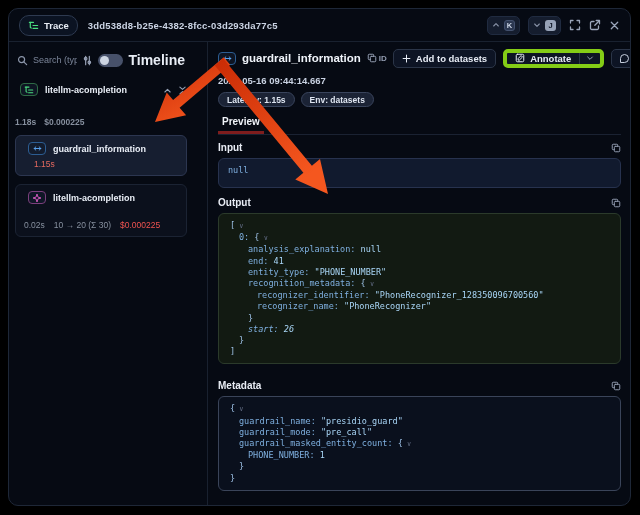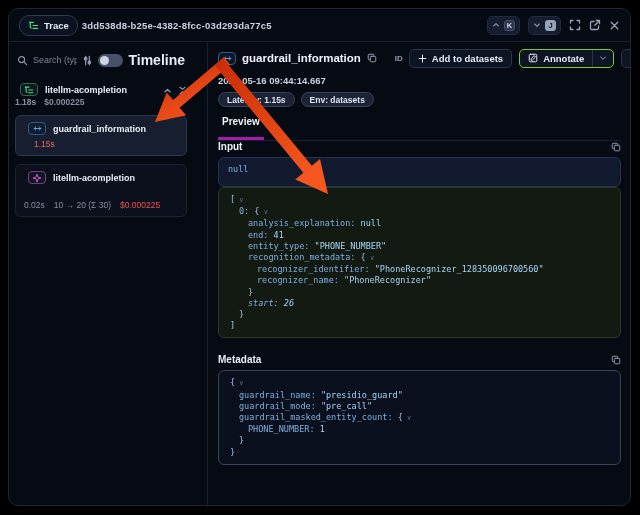--- a/index.html
+++ b/index.html
@@ -7,21 +7,21 @@
     width:640px;height:515px;position:relative;overflow:hidden;
     background:#000;font-family:"Liberation Sans",sans-serif;
     -webkit-font-smoothing:antialiased;
   }
   .window{
     position:absolute;left:8px;top:8px;width:623px;height:498px;
     background:#060a13;border:1px solid #1e2737;border-radius:10px;
     overflow:hidden;box-sizing:border-box;
   }
   
-  .topbar{height:33px;border-bottom:1px solid #19212f;display:flex;align-items:center;padding:0 10px;gap:4px;box-sizing:border-box;}
+  .topbar{height:33px;border-bottom:1px solid #19212f;display:flex;align-items:center;padding:0 10px;gap:10px;box-sizing:border-box;}
   .trace-pill{display:inline-flex;align-items:center;gap:5px;height:19px;padding:0 8px;border:1px solid #2e3a50;border-radius:10px;background:#0b1322;flex:none;}
   .trace-pill .lbl{font-size:9.5px;font-weight:700;color:#e8edf5;}
   .trace-id{font-size:9.5px;font-weight:700;color:#cbd4e4;letter-spacing:.2px;white-space:nowrap;}
   .topbar-right{margin-left:auto;display:flex;align-items:center;gap:8px;}
   .kbd-pill{display:inline-flex;align-items:center;gap:4px;height:17px;padding:0 4px;background:#151d2e;border:1px solid #202b40;border-radius:5px;cursor:pointer;}
   .kbd-chev{color:#8a94a9;display:flex;}
   .keycap{width:11px;height:11px;border-radius:3px;display:flex;align-items:center;justify-content:center;font-size:7.5px;font-weight:700;}
   .keycap.dark{background:#2b3750;border:1px solid #43516e;color:#cdd6e6;box-sizing:border-box;}
   .keycap.light{background:#97a3b8;color:#101827;}
   .tb-icon{color:#9aa5ba;display:flex;cursor:pointer;}
@@ -39,49 +39,49 @@
   .toggle-knob{position:absolute;left:2px;top:2px;width:9px;height:9px;border-radius:50%;background:#cdd5e2;}
   .timeline-label{font-size:14px;font-weight:700;color:#e8edf5;white-space:nowrap;}
   .tree{margin-top:10px;}
   .obs-badge{width:18px;height:13px;border-radius:4px;display:flex;align-items:center;justify-content:center;flex:none;background:rgba(18,28,44,.65);box-sizing:border-box;}
   .obs-badge.green{border:1px solid #2e6a45;color:#4ade80;}
   .obs-badge.blue{border:1px solid #2c5d92;color:#5aa3f0;}
   .obs-badge.pink{border:1px solid #7c3f7d;color:#d95cc3;}
   .tree-name{font-size:9px;font-weight:700;color:#e9eef6;white-space:nowrap;}
   .tree-root-row{display:flex;align-items:center;gap:7px;padding-left:5px;height:15px;cursor:pointer;}
   .tree-root-icons{margin-left:auto;display:flex;gap:6px;color:#94a0b4;align-items:center;}
-  .tree-root-metrics{display:flex;gap:8px;margin-top:0;font-size:8.5px;font-weight:600;color:#87909f;}
+  .tree-root-metrics{display:flex;gap:8px;margin-top:20px;font-size:8.5px;font-weight:600;color:#87909f;}
   .tree-card{margin-top:8px;border-radius:6px;padding:6px 6px 6px 4px;border:1px solid #1b2333;background:#0b101c;cursor:pointer;}
   .tree-card.selected{background:#161e30;border-color:#2c3650;}
   .tree-card-row{display:flex;align-items:center;gap:7px;padding-left:8px;}
   .tree-card-metrics{display:flex;gap:9px;margin-top:4px;font-size:8.5px;font-weight:400;color:#87909f;white-space:nowrap;}
   .metrics-ind-1{padding-left:14px;}
   .metrics-ind-2{padding-left:4px;margin-top:16px;}
   .metric-latency-red{color:#e4695f;}
   .metric-cost-red{color:#ef5350;}
   
   .title-row{display:flex;align-items:center;gap:6px;height:20px;}
   .main-title{font-size:11.5px;font-weight:700;color:#f0f4fa;white-space:nowrap;}
-  .id-group{display:flex;align-items:center;gap:18px;color:#939db1;cursor:pointer;}
+  .id-group{display:flex;align-items:center;gap:2px;color:#939db1;cursor:pointer;}
   .id-label{font-size:8px;font-weight:700;}
   .header-buttons{margin-left:auto;display:flex;align-items:flex-end;gap:7px;}
   .btn{display:inline-flex;align-items:center;gap:5px;height:19px;padding:0 8px;border:1px solid #2b3548;border-radius:5px;background:#0d1424;color:#e7ecf5;font-size:9.5px;font-weight:600;cursor:pointer;white-space:nowrap;box-sizing:border-box;}
-  .btn-split{display:inline-flex;height:19px;border:1px solid #84cc16;border-radius:5px;background:#0d1424;align-items:stretch;box-sizing:border-box;}
+  .btn-split{display:inline-flex;height:19px;border:4px solid #84cc16;border-radius:5px;background:#0d1424;align-items:stretch;box-sizing:border-box;}
   .btn-split .main-part{display:flex;align-items:center;gap:5px;padding:0 8px;font-size:9.5px;font-weight:600;color:#e7ecf5;cursor:pointer;}
   .btn-split .chev-part{display:flex;align-items:center;padding:0 6px;border-left:1px solid #2b3548;color:#9aa5ba;cursor:pointer;}
   .icon-btn-rect{width:27px;height:19px;border:1px solid #2b3548;border-radius:5px;background:#0d1424;display:flex;align-items:center;justify-content:center;color:#c6cedd;cursor:pointer;box-sizing:border-box;}
   .bubble{width:9px;height:9px;border:1.2px solid currentColor;border-radius:50% 50% 50% 0;box-sizing:border-box;}
   .timestamp{margin-top:7px;font-size:9.5px;font-weight:600;color:#c9d2e2;}
   .badge-row{margin-top:6px;display:flex;gap:6px;}
   .badge{height:15px;display:inline-flex;align-items:center;padding:0 8px;border-radius:8px;border:1px solid #39445c;background:#1b2335;font-size:8.5px;font-weight:700;color:#dee5f0;white-space:nowrap;box-sizing:border-box;}
   .tabs{margin-top:7px;border-bottom:1px solid #1a2232;display:flex;}
-  .tab{padding:2px 4px 10px 4px;font-size:10px;font-weight:700;color:#f2f5fa;border-bottom:3px solid #a21caf;cursor:pointer;}
+  .tab{padding:2px 4px 4px 4px;font-size:10px;font-weight:700;color:#f2f5fa;border-bottom:3px solid #7f1d1d;cursor:pointer;}
   
   .section-head{display:flex;align-items:center;margin-bottom:5px;}
-  .section-head.first{}
+  .section-head.first{margin-top:7px;}
   .section-head.mid{margin-top:9px;}
   .section-head.last{margin-top:16px;}
   .section-label{font-size:10px;font-weight:700;color:#e9edf5;}
   .copy-btn{margin-left:auto;color:#8f99ad;display:flex;cursor:pointer;}
   .code-box{border-radius:6px;padding:6px 9px;font-family:"DejaVu Sans Mono",monospace;font-size:8.5px;line-height:11.2px;box-sizing:border-box;overflow:hidden;}
   .code-box.input-box{background:#111a2e;border:1px solid #27324e;height:30px;}
   .code-box.output-box{background:#121a12;border:1px solid #2b3a2b;}
   .code-box.metadata-box{background:#0a101d;border:1px solid #3a4459;}
   .code-line{white-space:pre;}
   .tok-k{color:#7fb0e0;}
@@ -302,20 +302,29 @@
           <svg width="10" height="10" viewBox="0 0 12 12" fill="none" stroke="currentColor" stroke-width="1.2" stroke-linecap="round" stroke-linejoin="round">
             <rect x="4" y="4" width="6.5" height="6.5" rx="1.2"></rect>
               <path d="M8 4V2.6A1.1 1.1 0 0 0 6.9 1.5H2.6A1.1 1.1 0 0 0 1.5 2.6v4.3A1.1 1.1 0 0 0 2.6 8H4"></path>
           </svg>
         </span>
       </div>
       <div class="code-box input-box">
         <span class="tok-k">null</span>
       </div>
 
+      <div class="section-head mid">
+        <span class="section-label">Output</span>
+        <span class="copy-btn">
+          <svg width="10" height="10" viewBox="0 0 12 12" fill="none" stroke="currentColor" stroke-width="1.2" stroke-linecap="round" stroke-linejoin="round">
+            <rect x="4" y="4" width="6.5" height="6.5" rx="1.2"></rect>
+              <path d="M8 4V2.6A1.1 1.1 0 0 0 6.9 1.5H2.6A1.1 1.1 0 0 0 1.5 2.6v4.3A1.1 1.1 0 0 0 2.6 8H4"></path>
+          </svg>
+        </span>
+      </div>
       <div class="code-box output-box">
           <div class="code-line" style="padding-left: 2px;"><span class="tok-p">[</span><span class="tok-c"> ∨</span></div>
           <div class="code-line" style="padding-left: 11px;"><span class="tok-k">0:</span><span class="tok-p"> {</span><span class="tok-c"> ∨</span></div>
           <div class="code-line" style="padding-left: 20px;"><span class="tok-k">analysis_explanation:</span><span class="tok-v"> null</span></div>
           <div class="code-line" style="padding-left: 20px;"><span class="tok-k">end:</span><span class="tok-v"> 41</span></div>
           <div class="code-line" style="padding-left: 20px;"><span class="tok-k">entity_type:</span><span class="tok-v"> "PHONE_NUMBER"</span></div>
           <div class="code-line" style="padding-left: 20px;"><span class="tok-k">recognition_metadata:</span><span class="tok-p"> {</span><span class="tok-c"> ∨</span></div>
           <div class="code-line" style="padding-left: 29px;"><span class="tok-k">recognizer_identifier:</span><span class="tok-v"> "PhoneRecognizer_128350096700560"</span></div>
           <div class="code-line" style="padding-left: 29px;"><span class="tok-k">recognizer_name:</span><span class="tok-v"> "PhoneRecognizer"</span></div>
           <div class="code-line" style="padding-left: 20px;"><span class="tok-p">}</span></div>

